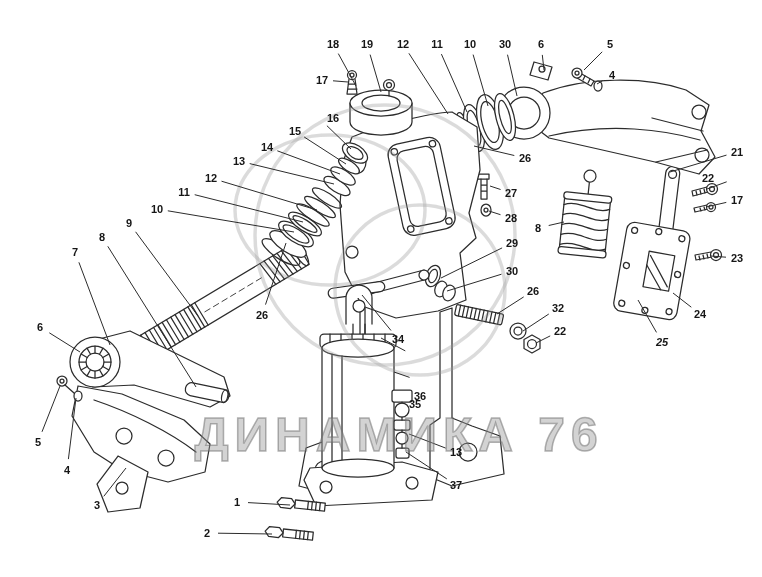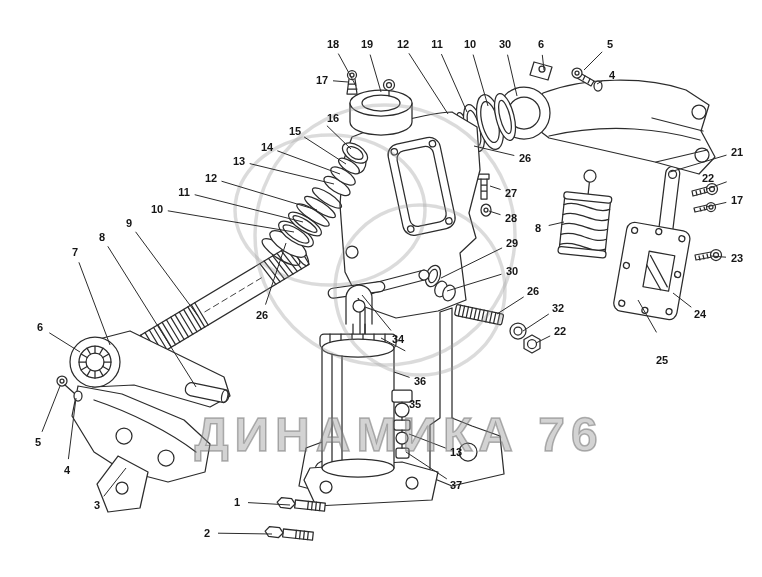--- a/index.html
+++ b/index.html
@@ -372,32 +372,32 @@
       <div class="callout" style="left: 75px; top: 252px;">7</div>
       <div class="callout" style="left: 40px; top: 327px;">6</div>
       <div class="callout" style="left: 38px; top: 442px;">5</div>
       <div class="callout" style="left: 67px; top: 470px;">4</div>
       <div class="callout" style="left: 97px; top: 505px;">3</div>
       <div class="callout" style="left: 237px; top: 502px;">1</div>
       <div class="callout" style="left: 207px; top: 533px;">2</div>
       <div class="callout" style="left: 262px; top: 315px;">26</div>
       <div class="callout" style="left: 398px; top: 339px;">34</div>
       <div class="callout" style="left: 415px; top: 356px; margin-top: 48px;">35</div>
-      <div class="callout" style="left: 420px; top: 381px;">36</div>
+      <div class="callout" style="left: 420px; top: 396px;">36</div>
       <div class="callout" style="left: 456px; top: 452px;">13</div>
       <div class="callout" style="left: 456px; top: 485px;">37</div>
       <div class="callout" style="left: 525px; top: 158px;">26</div>
       <div class="callout" style="left: 511px; top: 193px;">27</div>
       <div class="callout" style="left: 511px; top: 218px;">28</div>
       <div class="callout" style="left: 538px; top: 228px;">8</div>
       <div class="callout" style="left: 512px; top: 243px;">29</div>
       <div class="callout" style="left: 512px; top: 271px;">30</div>
       <div class="callout" style="left: 533px; top: 291px;">26</div>
       <div class="callout" style="left: 558px; top: 308px;">32</div>
       <div class="callout" style="left: 560px; top: 331px;">22</div>
       <div class="callout" style="left: 737px; top: 152px; text-align: right;">21</div>
       <div class="callout" style="left: 708px; top: 178px;">22</div>
       <div class="callout" style="left: 737px; top: 200px;">17</div>
       <div class="callout" style="left: 737px; top: 258px;">23</div>
       <div class="callout" style="left: 700px; top: 314px;">24</div>
-      <div class="callout" style="left: 662px; top: 360px;">25</div>
+      <div class="callout" style="left: 662px; top: 342px; font-style: italic;">25</div>
     </div>
 </div>
 
 </body></html>

